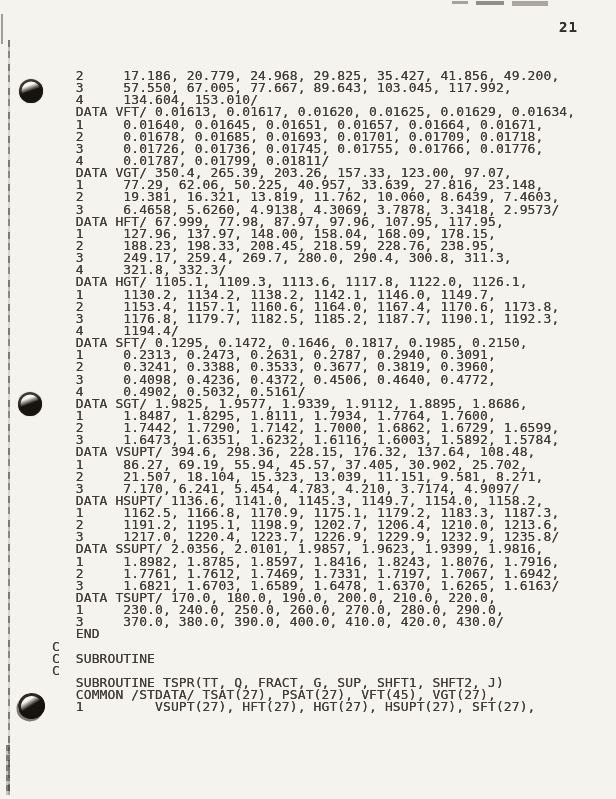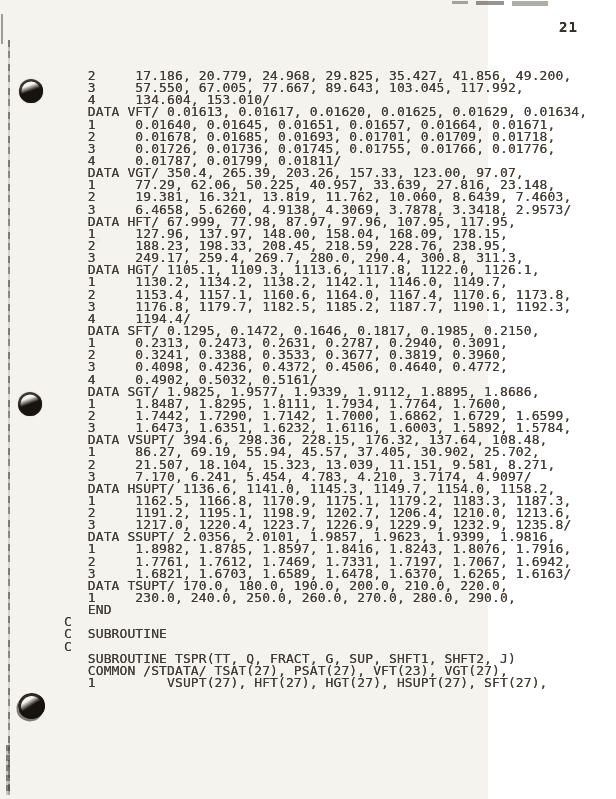--- a/index.html
+++ b/index.html
@@ -3,21 +3,21 @@
 <meta charset="utf-8">
 <style>
   html,body{margin:0;padding:0;}
   body{
     width:616px;height:799px;
     background:#ffffff;
     font-family:"DejaVu Sans Mono","Liberation Mono",monospace;
     overflow:hidden;
   }
   .page{
-    position:relative;width:488px;height:799px;
+    position:relative;width:616px;height:799px;
     background:#f4f3ee;
     background-image:
       radial-gradient(circle at 20% 30%, rgba(120,115,105,0.04) 0 2px, transparent 3px),
       radial-gradient(circle at 70% 60%, rgba(120,115,105,0.03) 0 2px, transparent 3px);
   }
   
   .edge-line{
     position:absolute;left:8px;top:40px;width:2px;height:755px;
     background:repeating-linear-gradient(to bottom,
       rgba(85,80,74,.75) 0 7px,
@@ -49,21 +49,21 @@
     box-shadow: inset 0 0 0 3px rgba(22,18,14,.9), -2px 2px 0 rgba(25,21,17,.55);}
   
   .page-number{
     position:absolute;left:559px;top:19px;
     font-size:14px;font-weight:bold;color:#34302b;
     letter-spacing:1px;
     text-shadow:0 0 .5px #34302b;
   }
   
   .code{
-    position:absolute;left:64px;top:70px;width:548px;
+    position:absolute;left:52px;top:70px;width:548px;
     font-size:13px;line-height:12.15px;letter-spacing:0.1px;
     color:#3f3a35;
     text-shadow:0 0 .6px rgba(62,56,50,.85);
   }
   .code-line{white-space:pre;height:12.15px;}
 </style>
 </head>
 <body>
 
 <div class="page">
@@ -91,20 +91,21 @@
       <div class="code-line">   3     0.01726, 0.01736, 0.01745, 0.01755, 0.01766, 0.01776,</div>
       <div class="code-line">   4     0.01787, 0.01799, 0.01811/</div>
       <div class="code-line">   DATA VGT/ 350.4, 265.39, 203.26, 157.33, 123.00, 97.07,</div>
       <div class="code-line">   1     77.29, 62.06, 50.225, 40.957, 33.639, 27.816, 23.148,</div>
       <div class="code-line">   2     19.381, 16.321, 13.819, 11.762, 10.060, 8.6439, 7.4603,</div>
       <div class="code-line">   3     6.4658, 5.6260, 4.9138, 4.3069, 3.7878, 3.3418, 2.9573/</div>
       <div class="code-line">   DATA HFT/ 67.999, 77.98, 87.97, 97.96, 107.95, 117.95,</div>
       <div class="code-line">   1     127.96, 137.97, 148.00, 158.04, 168.09, 178.15,</div>
       <div class="code-line">   2     188.23, 198.33, 208.45, 218.59, 228.76, 238.95,</div>
       <div class="code-line">   3     249.17, 259.4, 269.7, 280.0, 290.4, 300.8, 311.3,</div>
+      <div class="code-line">   4     321.8, 332.3/</div>
       <div class="code-line">   DATA HGT/ 1105.1, 1109.3, 1113.6, 1117.8, 1122.0, 1126.1,</div>
       <div class="code-line">   1     1130.2, 1134.2, 1138.2, 1142.1, 1146.0, 1149.7,</div>
       <div class="code-line">   2     1153.4, 1157.1, 1160.6, 1164.0, 1167.4, 1170.6, 1173.8,</div>
       <div class="code-line">   3     1176.8, 1179.7, 1182.5, 1185.2, 1187.7, 1190.1, 1192.3,</div>
       <div class="code-line">   4     1194.4/</div>
       <div class="code-line">   DATA SFT/ 0.1295, 0.1472, 0.1646, 0.1817, 0.1985, 0.2150,</div>
       <div class="code-line">   1     0.2313, 0.2473, 0.2631, 0.2787, 0.2940, 0.3091,</div>
       <div class="code-line">   2     0.3241, 0.3388, 0.3533, 0.3677, 0.3819, 0.3960,</div>
       <div class="code-line">   3     0.4098, 0.4236, 0.4372, 0.4506, 0.4640, 0.4772,</div>
       <div class="code-line">   4     0.4902, 0.5032, 0.5161/</div>
@@ -119,22 +120,23 @@
       <div class="code-line">   DATA HSUPT/ 1136.6, 1141.0, 1145.3, 1149.7, 1154.0, 1158.2,</div>
       <div class="code-line">   1     1162.5, 1166.8, 1170.9, 1175.1, 1179.2, 1183.3, 1187.3,</div>
       <div class="code-line">   2     1191.2, 1195.1, 1198.9, 1202.7, 1206.4, 1210.0, 1213.6,</div>
       <div class="code-line">   3     1217.0, 1220.4, 1223.7, 1226.9, 1229.9, 1232.9, 1235.8/</div>
       <div class="code-line">   DATA SSUPT/ 2.0356, 2.0101, 1.9857, 1.9623, 1.9399, 1.9816,</div>
       <div class="code-line">   1     1.8982, 1.8785, 1.8597, 1.8416, 1.8243, 1.8076, 1.7916,</div>
       <div class="code-line">   2     1.7761, 1.7612, 1.7469, 1.7331, 1.7197, 1.7067, 1.6942,</div>
       <div class="code-line">   3     1.6821, 1.6703, 1.6589, 1.6478, 1.6370, 1.6265, 1.6163/</div>
       <div class="code-line">   DATA TSUPT/ 170.0, 180.0, 190.0, 200.0, 210.0, 220.0,</div>
       <div class="code-line">   1     230.0, 240.0, 250.0, 260.0, 270.0, 280.0, 290.0,</div>
+      <div class="code-line">   3     370.0, 380.0, 390.0, 400.0, 410.0, 420.0, 430.0/</div>
       <div class="code-line">   END</div>
       <div class="code-line">C</div>
       <div class="code-line">C  SUBROUTINE</div>
       <div class="code-line">C</div>
       <div class="code-line">   SUBROUTINE TSPR(TT, Q, FRACT, G, SUP, SHFT1, SHFT2, J)</div>
-      <div class="code-line">   COMMON /STDATA/ TSAT(27), PSAT(27), VFT(23), VGT(27),</div>
+      <div class="code-line">   COMMON /STDATA/ TSAT(27), PSAT(27), VFT(45), VGT(27),</div>
       <div class="code-line">   1         VSUPT(27), HFT(27), HGT(27), HSUPT(27), SFT(27),</div>
     </div>
 
 </div>
 
 </body></html>

